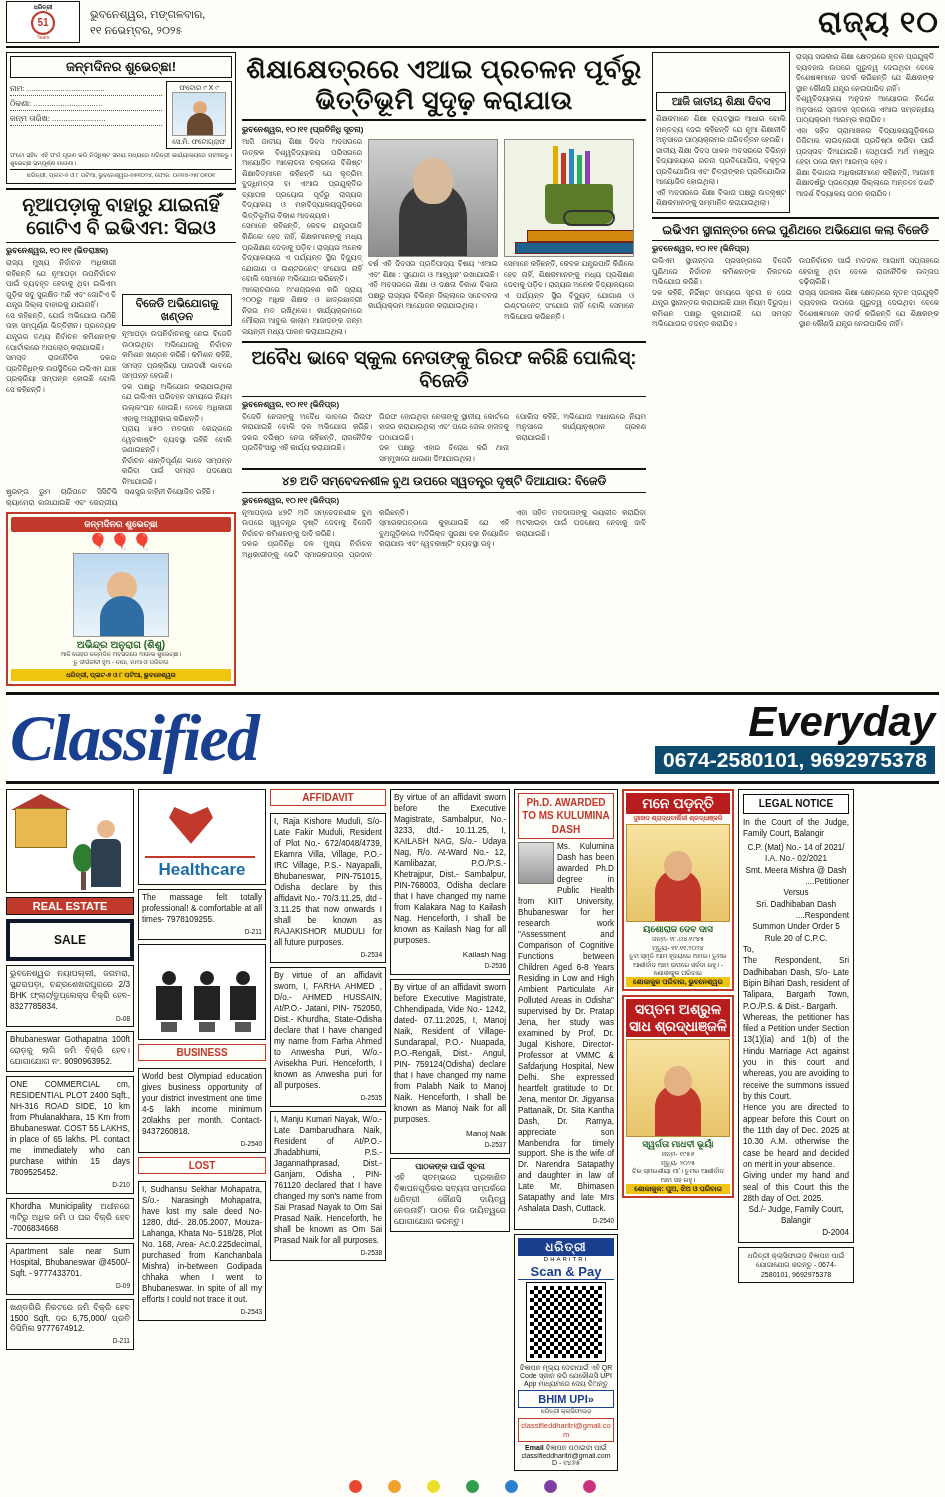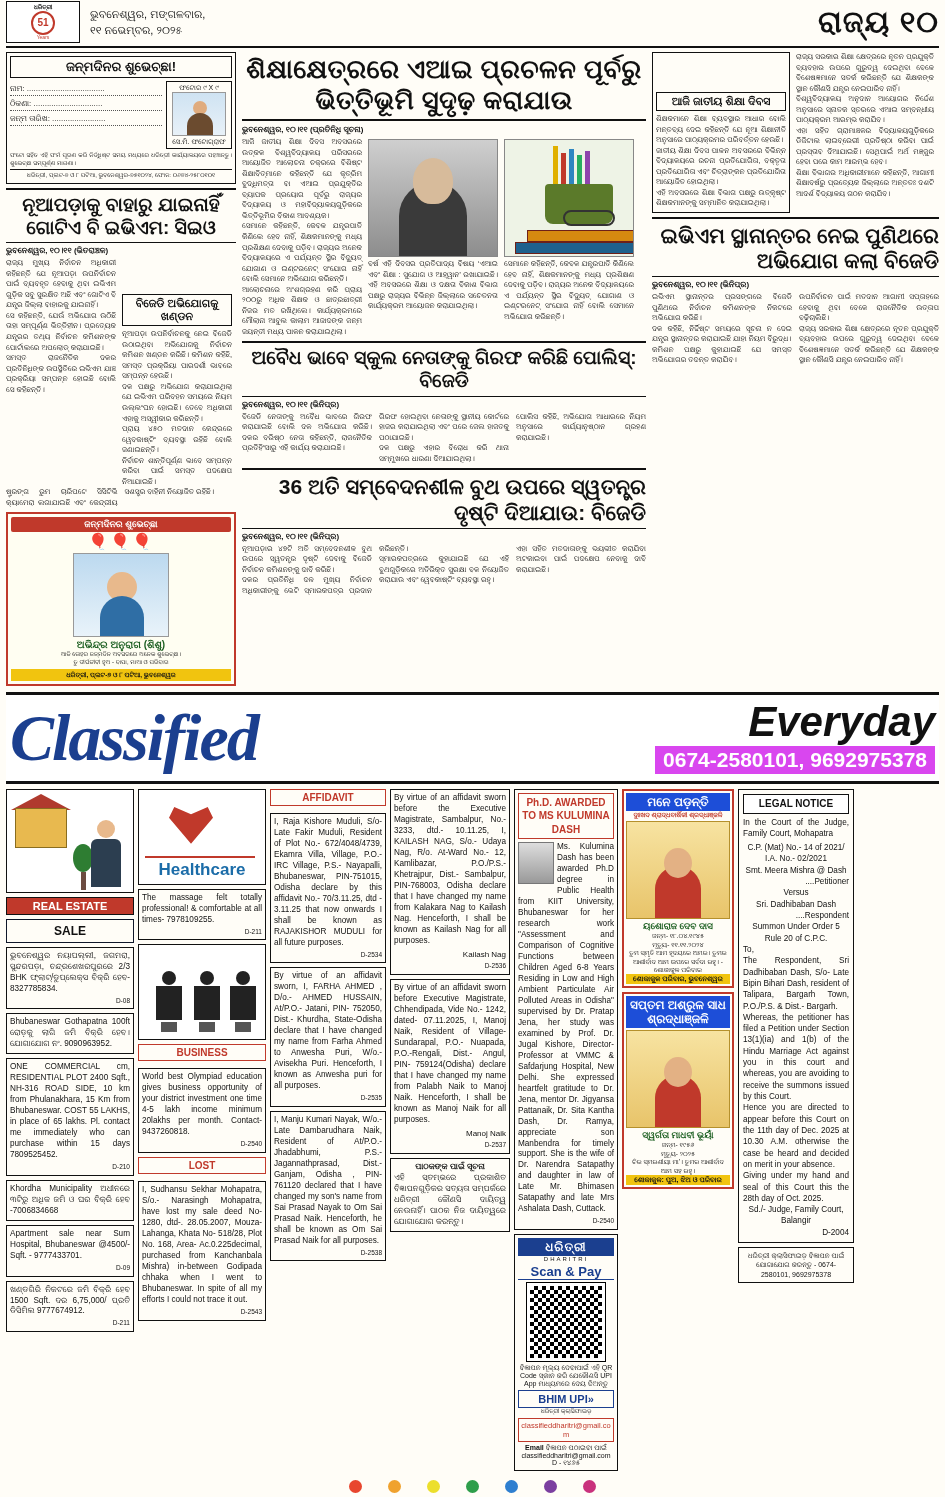--- a/index.html
+++ b/index.html
@@ -90,22 +90,22 @@
   
   h1.lead {
     font-size: 26px; line-height: 1.18; font-weight: bold;
     text-align: center; margin: 2px 0 4px 0; letter-spacing: .3px;
   }
   h2.head {
     font-size: 19px; line-height: 1.2; font-weight: bold;
     text-align: center; margin: 4px 0 3px 0;
   }
   h3.head-s {
-    font-size: 21px; line-height: 1.2; font-weight: bold;
-    text-align: right; margin: 3px 0 2px 0;
+    font-size: 12px; line-height: 1.2; font-weight: bold;
+    text-align: center; margin: 3px 0 2px 0;
   }
   .rule { border-top: 1px solid #111; margin: 3px 0; }
   .rule-th { border-top: 2px solid #111; margin: 4px 0; }
 
   .byline { font-size: 8px; font-weight: bold; margin-bottom: 2px; }
   .body-txt {
     font-size: 7.4px; line-height: 1.42; text-align: justify;
     column-gap: 7px; hyphens: auto;
   }
   .c2 { column-count: 2; }
@@ -201,21 +201,21 @@
   .classified-word {
     font-size: 66px; font-weight: bold; color: #1b3f8f;
     letter-spacing: -2px; line-height: 1; font-style: italic; font-family: Liberation Serif, serif;
   }
   .classified-right { margin-left: auto; text-align: right; }
   .everyday {
     font-size: 42px; font-weight: bold; color: #111; line-height: 1;
     font-style: italic;
   }
   .phone {
-    background: #d946ef; color: #fff; font-size: 21px; font-weight: bold;
+    background: #0c4a6e; color: #fff; font-size: 21px; font-weight: bold;
     padding: 2px 8px; margin-top: 3px; white-space: nowrap;
   }
 
   
   .cls-grid {
     display: flex; gap: 4px; margin-top: 5px;
     height: 636px;
   }
   .cls-col { display: flex; flex-direction: column; gap: 4px; }
   .w1 { width: 128px; }
@@ -265,22 +265,22 @@
   }
   .art-re .tree .leaf {
     width: 20px; height: 28px; border-radius: 50%; background: #2e7d32;
   }
   .art-re .tree .trunk { width: 5px; height: 18px; background: #6d4c41; margin: 0 auto; }
   .label-red {
     background: #c0392b; color: #fff; font-weight: bold; text-align: center;
     font-size: 11px; padding: 2px; border: 1px solid #111;
   }
   .label-sale {
-    border: 1px solid #0f172a; text-align: center; font-weight: bold;
-    font-size: 12px; padding: 4px;
+    border: 4px solid #0f172a; text-align: center; font-weight: bold;
+    font-size: 12px; padding: 10px;
   }
 
   
   .art-hc {
     height: 96px; border: 1px solid #111; background: #fff;
     position: relative; overflow: hidden;
   }
   .art-hc .heart {
     position: absolute; left: 30px; top: 14px; width: 44px; height: 40px;
     background: #c0392b;
@@ -333,21 +333,21 @@
     font-size: 11px; padding: 2px; margin-top: 2px;
   }
   .mailbox {
     border: 1px solid #c0392b; color: #c0392b; font-size: 7.5px;
     padding: 2px; margin-top: 3px; word-break: break-all;
   }
 
   
   .astro { border: 2px solid #c0392b; padding: 2px; text-align: center; }
   .astro .t {
-    background: #1d4ed8; color: #fff; font-size: 12px; font-weight: bold; padding: 2px;
+    background: #b91c1c; color: #fff; font-size: 14px; font-weight: bold; padding: 2px;
   }
   .astro .pic {
     height: 98px; margin: 2px 0;
     background: linear-gradient(#f7e3a1, #e8c46a);
     border: 1px solid #b5902c; position: relative; overflow: hidden;
   }
   .astro .pic::before {
     content: ""; position: absolute; bottom: 0; left: 50%; transform: translateX(-50%);
     width: 46px; height: 52px; border-radius: 23px 23px 0 0; background: #c0392b;
   }
@@ -491,21 +491,21 @@
       <div class="rule"></div>
       <div class="byline">ଭୁବନେଶ୍ୱର, ୧୦।୧୧ (ଭିନିପ୍ର)</div>
       <div class="body-txt c3">
         <div>ବିଜେଡି ନେତାଙ୍କୁ ଅବୈଧ ଭାବରେ ଗିରଫ କରାଯାଇଛି ବୋଲି ଦଳ ଅଭିଯୋଗ କରିଛି। ଦଳର ବରିଷ୍ଠ ନେତା କହିଛନ୍ତି, ରାଜନୈତିକ ପ୍ରତିହିଂସାରୁ ଏହି କାର୍ଯ୍ୟ କରାଯାଇଛି।</div>
         <div>ଗିରଫ ହୋଇଥିବା ନେତାଙ୍କୁ ସ୍ଥାନୀୟ କୋର୍ଟରେ ହାଜର କରାଯାଇଥିଲା ଏବଂ ପରେ ଜେଲ ହାଜତକୁ ପଠାଯାଇଛି।</div>
         <div>ଦଳ ପକ୍ଷରୁ ଏହାର ବିରୋଧ କରି ଥାନା ସମ୍ମୁଖରେ ଧାରଣା ଦିଆଯାଇଥିଲା।</div>
         <div>ପୋଲିସ କହିଛି, ଅଭିଯୋଗ ଆଧାରରେ ନିୟମ ଅନୁସାରେ କାର୍ଯ୍ୟାନୁଷ୍ଠାନ ଗ୍ରହଣ କରାଯାଇଛି।</div>
       </div>
 
       <div class="rule-th"></div>
-      <h3 class="head-s odia">36 ଅତି ସମ୍ବେଦନଶୀଳ ବୁଥ ଉପରେ ସ୍ୱତନ୍ତ୍ର ଦୃଷ୍ଟି ଦିଆଯାଉ: ବିଜେଡି</h3>
+      <h3 class="head-s odia">୪୭ ଅତି ସମ୍ବେଦନଶୀଳ ବୁଥ ଉପରେ ସ୍ୱତନ୍ତ୍ର ଦୃଷ୍ଟି ଦିଆଯାଉ: ବିଜେଡି</h3>
       <div class="rule"></div>
       <div class="byline">ଭୁବନେଶ୍ୱର, ୧୦।୧୧ (ଭିନିପ୍ର)</div>
       <div class="body-txt c3">
         <div>ନୂଆପଡ଼ାର ୪୭ଟି ଅତି ସମ୍ବେଦନଶୀଳ ବୁଥ ଉପରେ ସ୍ୱତନ୍ତ୍ର ଦୃଷ୍ଟି ଦେବାକୁ ବିଜେଡି ନିର୍ବାଚନ କମିଶନଙ୍କୁ ଦାବି କରିଛି।</div>
         <div>ଦଳର ପ୍ରତିନିଧି ଦଳ ମୁଖ୍ୟ ନିର୍ବାଚନ ଅଧିକାରୀଙ୍କୁ ଭେଟି ସ୍ମାରକପତ୍ର ପ୍ରଦାନ କରିଛନ୍ତି।</div>
         <div>ସ୍ମାରକପତ୍ରରେ କୁହାଯାଇଛି ଯେ ଏହି ବୁଥଗୁଡ଼ିକରେ ଅତିରିକ୍ତ ସୁରକ୍ଷା ବଳ ନିୟୋଜିତ କରାଯାଉ ଏବଂ ୱେବକାଷ୍ଟିଂ ବ୍ୟବସ୍ଥା ରହୁ।</div>
         <div>ଏହା ସହିତ ମତଦାତାଙ୍କୁ ଭୟଭୀତ କରାଯିବା ଅଟକାଇବା ପାଇଁ ପଦକ୍ଷେପ ନେବାକୁ ଦାବି କରାଯାଇଛି।</div>
       </div>
     </div>
 
@@ -703,21 +703,21 @@
         <div class="sm" style="white-space:pre-line">ଜନ୍ମ- ୧୯୫୬
 ମୃତ୍ୟୁ- ୨୦୨୫</div>
         <div class="sm">ଚିର ସ୍ମରଣୀୟା ମା'। ତୁମର ଆଶୀର୍ବାଦ ଆମ ସହ ରହୁ।</div>
         <div class="ph">ଶୋକାକୁଳ: ପୁଅ, ଝିଅ ଓ ପରିବାର</div>
       </div>
     </div>
 
     <div class="cls-col w7">
       <div class="legal">
         <div class="ttl">LEGAL NOTICE</div>
-        <div>In the Court of the Judge, Family Court, Mohapatra</div>
+        <div>In the Court of the Judge, Family Court, Balangir</div>
         <div class="ctr" style="margin-top:3px;">C.P. (Mat) No.- 14 of 2021/ I.A. No.- 02/2021</div>
         <div class="ctr">Smt. Meera Mishra @ Dash</div>
         <div class="rt">....Petitioner</div>
         <div class="ctr">Versus</div>
         <div class="ctr">Sri. Dadhibaban Dash</div>
         <div class="rt">....Respondent</div>
         <div class="ctr">Summon Under Order 5 Rule 20 of C.P.C.</div>
         <div>To,</div>
         <div>The Respondent, Sri Dadhibaban Dash, S/o- Late Bipin Bihari Dash, resident of Talipara, Bargarh Town, P.O./P.S. &amp; Dist.- Bargarh.</div>
         <div>Whereas, the petitioner has filed a Petition under Section 13(1)(ia) and 1(b) of the Hindu Marriage Act against you in this court and whereas, you are avoiding to receive the summons issued by this Court.</div>

